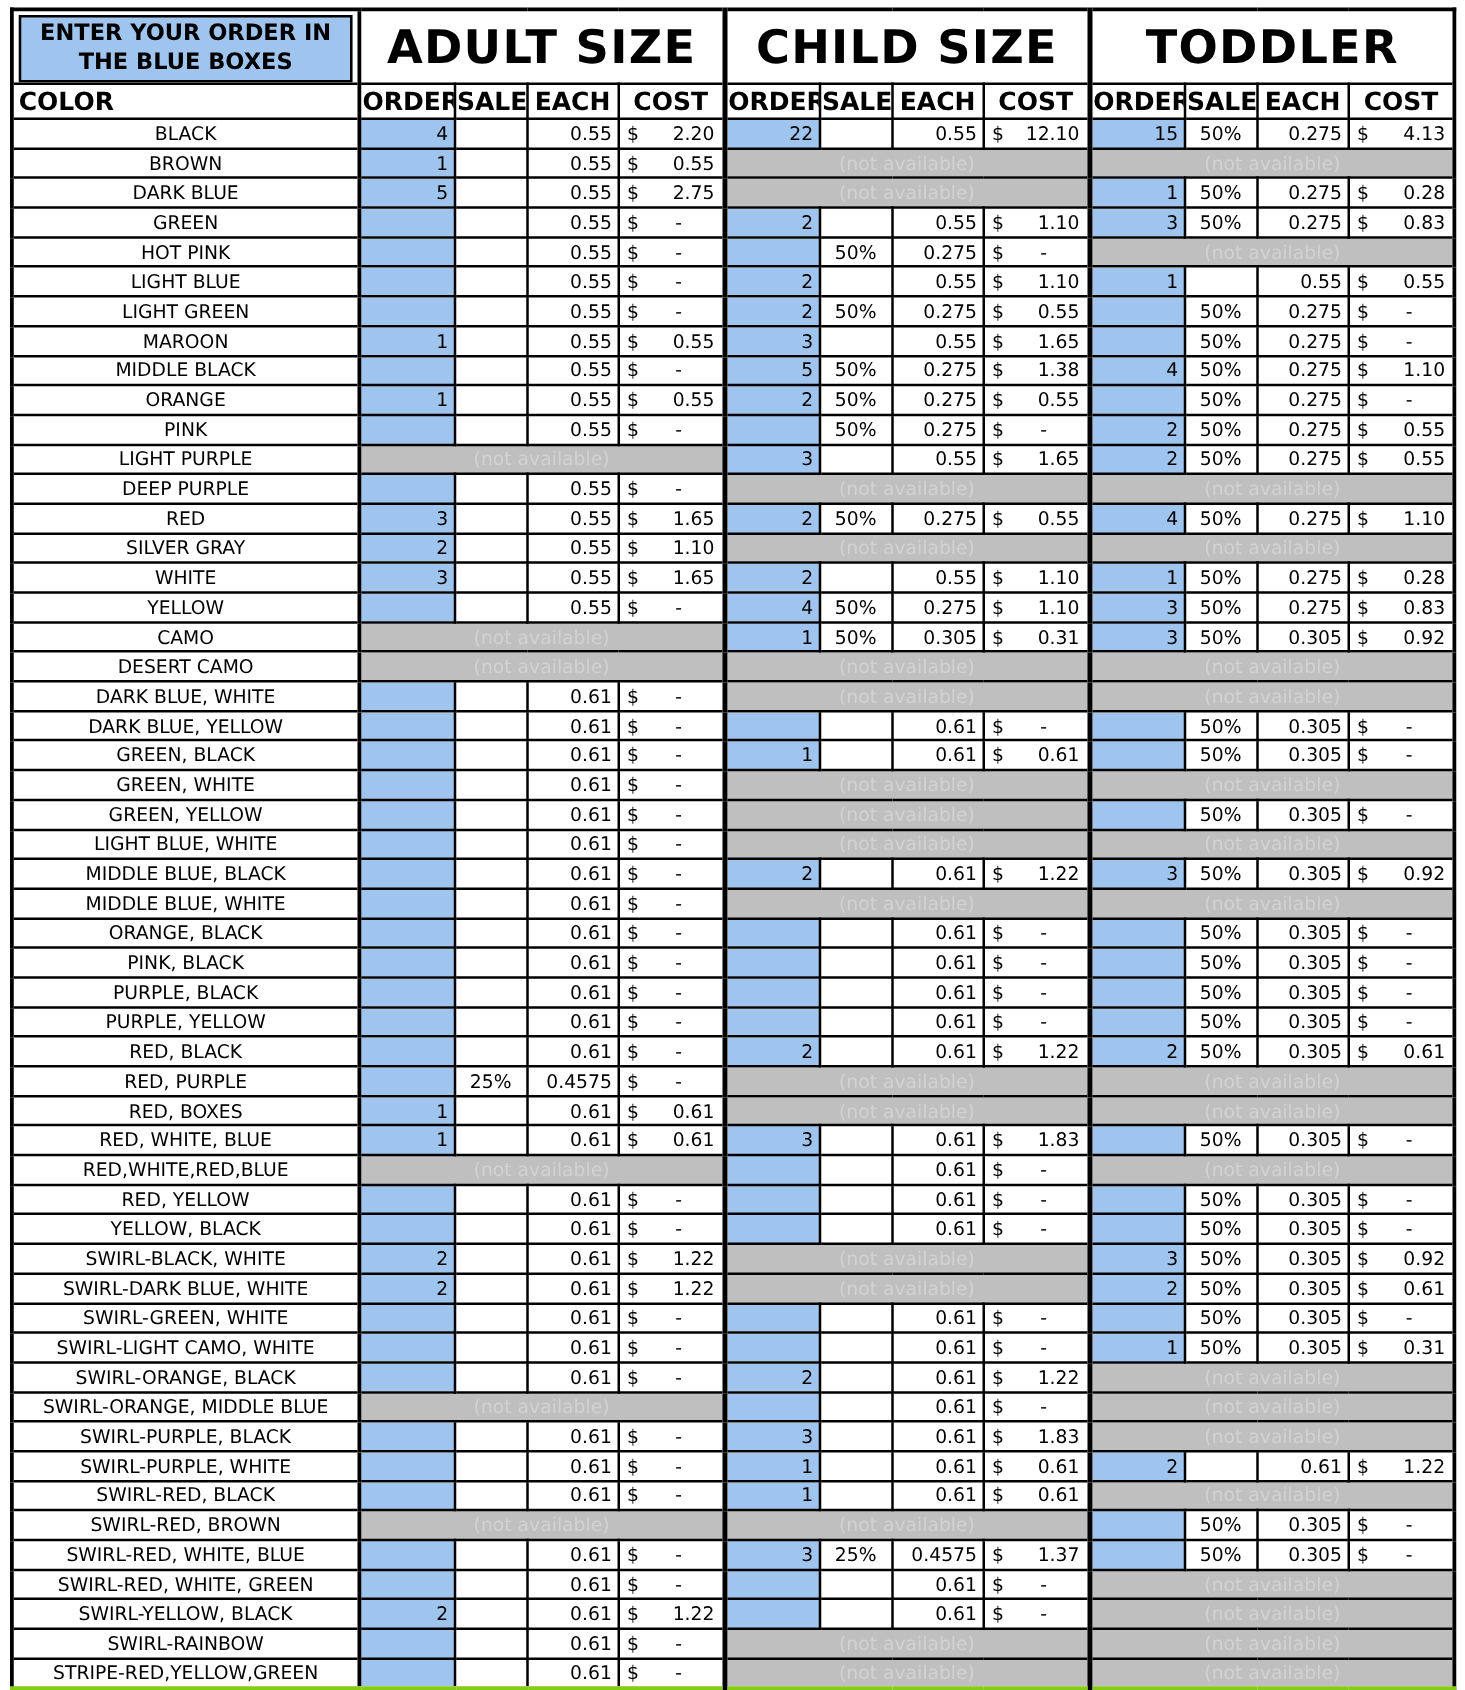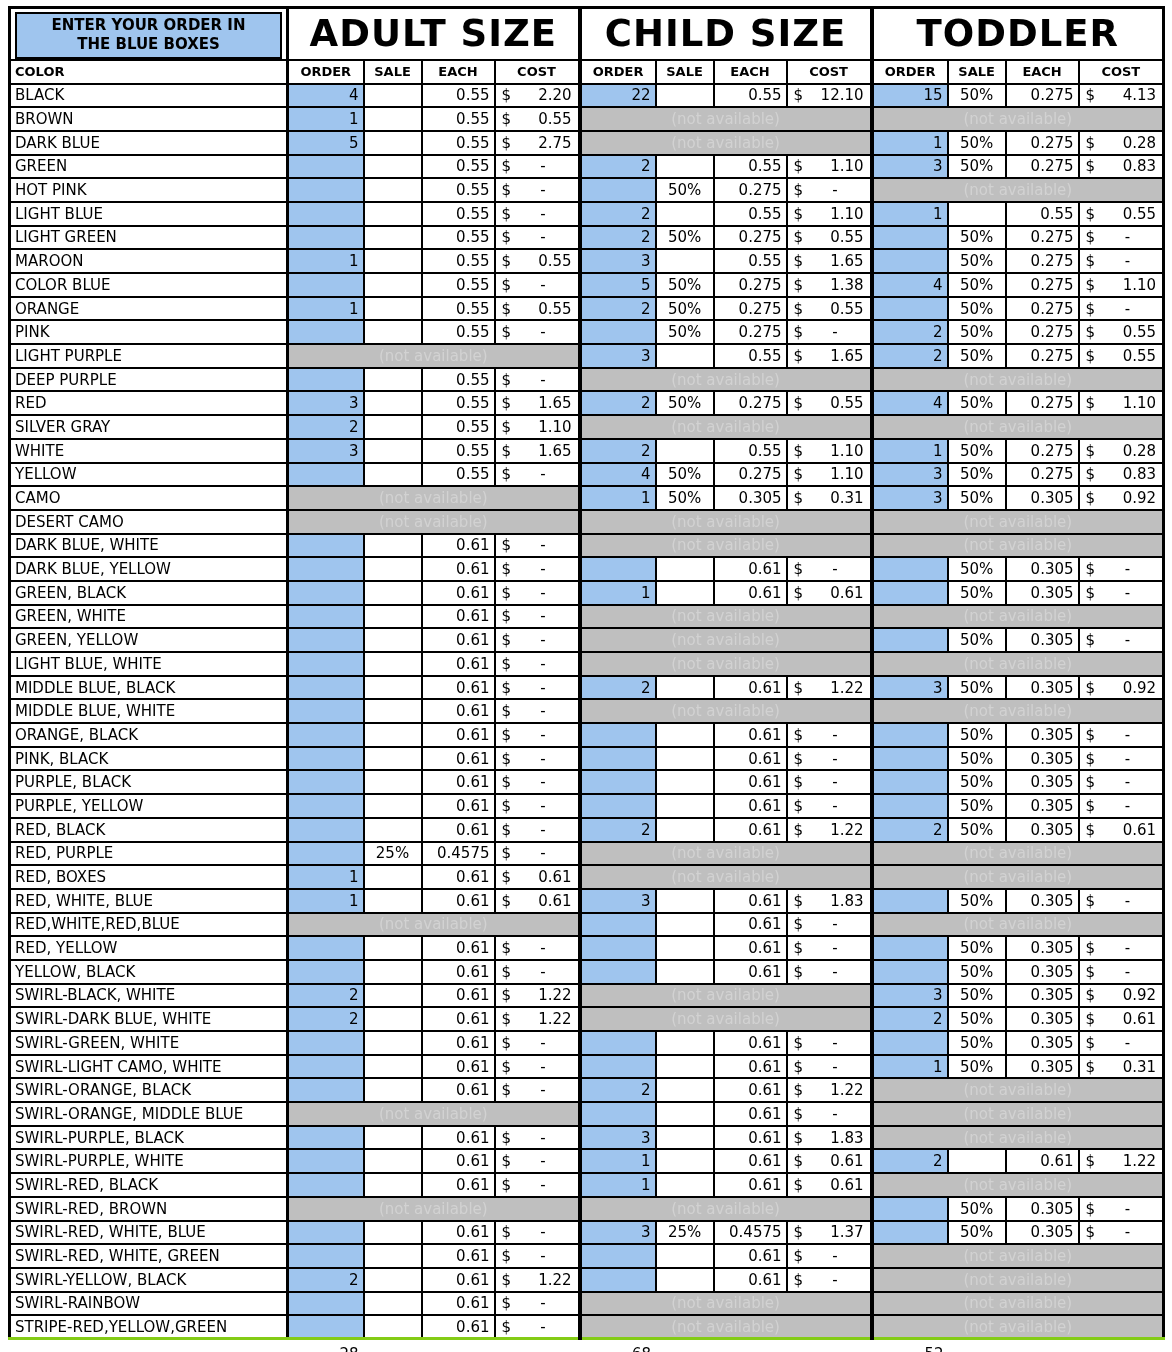--- a/index.html
+++ b/index.html
@@ -13,30 +13,30 @@
   
   .grid tr > *:first-child { border-left:3px solid #000; }
   .grid tr > *:last-child { border-right:3px solid #000; }
   .grid thead tr:first-child > * { border-top:3px solid #000; }
   .grid tbody tr:last-child > td { border-bottom:3px solid #84cc16; }
   .gstart { border-left-width:4px !important; }
   .aftercolor { border-left-width:3px !important; }
 
   .title-row th { background:#fff; }
   .banner-cell { padding:3px 4px 0 4px; vertical-align:top; background:#fff; }
-  .banner { background:var(--blue,#9FC5EE); border:2px solid #000; font-weight:bold; font-size:15px; text-align:center; line-height:1.25; padding:2px 0 3px 0; color:#000; }
+  .banner { background:var(--blue,#9FC5EE); border:2px solid #000; font-weight:bold; font-size:18px; text-align:center; line-height:1.25; padding:2px 0 3px 0; color:#000; }
   .section { font-size:37px; font-weight:bold; font-family:"DejaVu Sans","Liberation Sans",sans-serif; letter-spacing:1px; height:52px; }
 
-  .colhead-row th { font-size:13px; font-weight:bold; height:24px; background:#fff; color:#000; }
+  .colhead-row th { font-size:20px; font-weight:bold; height:24px; background:#fff; color:#000; }
   .color-h { text-align:left; padding-left:4px; }
   .num-h { text-align:center; }
 
   tbody tr { height:23.7px; }
   tbody td { font-size:15px; color:#000; background:#fff; padding:0 4px; }
-  td.color { text-align:left; padding-left:4px; }
+  td.color { text-align:center; padding-left:4px; }
   td.order { background:var(--blue,#9FC5EE); text-align:right; }
   td.sale  { text-align:center; }
   td.each  { text-align:right; }
   td.cost  { padding:0; }
   td.cost .wrap { display:flex; justify-content:space-between; align-items:center; padding:0 6px; }
   td.cost .amount.dash { padding-right:26px; }
   td.na { background:var(--nabg,#BFBFBF); color:var(--natext,#D2D2D2); text-align:center; font-size:15px; }
 
   
   .totals-table { margin-top:2px; }
@@ -295,21 +295,21 @@
           <td class="sale">50%</td>
           <td class="each">0.275</td>
           <td class="cost">
             <div class="wrap">
               <span class="dollar">$</span>
               <span class="amount dash">-</span>
             </div>
           </td>
         </tr>
         <tr>
-          <td class="color">COLOR BLUE</td>
+          <td class="color">MIDDLE BLACK</td>
           <td class="order aftercolor"></td>
           <td class="sale"></td>
           <td class="each">0.55</td>
           <td class="cost">
             <div class="wrap">
               <span class="dollar">$</span>
               <span class="amount dash">-</span>
             </div>
           </td>
           <td class="order gstart">5</td>

